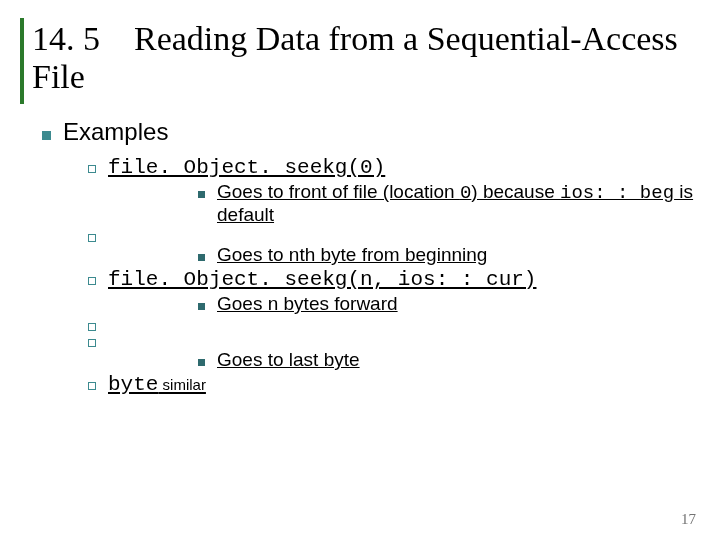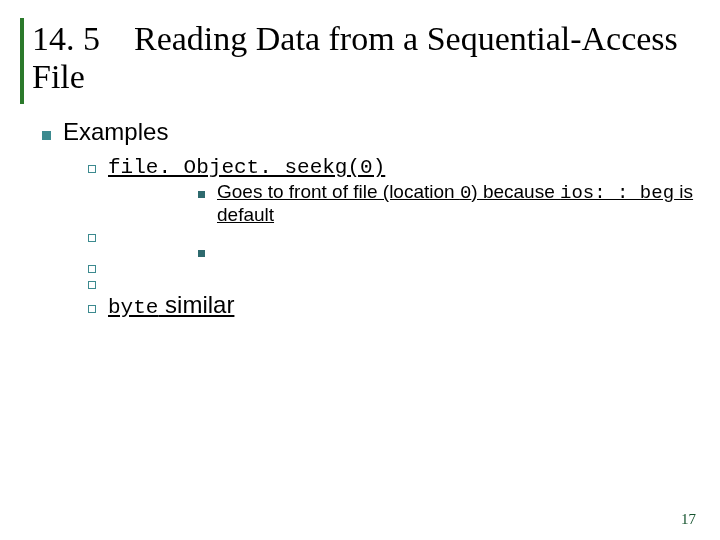--- a/index.html
+++ b/index.html
@@ -59,21 +59,21 @@
   .lvl3 { margin-left: 110px; }
   .lvl3 .row { display: flex; align-items: baseline; margin-bottom: 2px; }
   .lvl3-text { font-size: 19px; color:#000; }
   .code { font-family: "Courier New", Courier, monospace; }
   .pagenum {
     position: absolute;
     right: 24px;
     bottom: 12px;
     font-family: "Times New Roman", Times, serif;
     font-size: 15px;
-    color: #14532d;
+    color: #737373;
     margin-left: 12px;
   }
 </style>
 </head>
 <body>
 
 <div class="slide">
 
   <div class="title-block">
     <h1>
@@ -102,36 +102,53 @@
         </span>
       </div>
     </div>
 
     <div class="row">
       <span class="sq hollow"></span>
     </div>
     <div class="lvl3">
       <div class="row">
         <span class="sq tiny"></span>
+        <span class="lvl3-text">Goes to nth byte from beginning</span>
       </div>
     </div>
 
+    <div class="row">
+      <span class="sq hollow"></span>
+      <span class="lvl2-text">file. Object. seekg(n, ios: : cur)</span>
+    </div>
+    <div class="lvl3">
+      <div class="row">
+        <span class="sq tiny"></span>
+        <span class="lvl3-text">Goes n bytes forward</span>
+      </div>
+    </div>
 
     <div class="row">
       <span class="sq hollow"></span>
     </div>
 
     <div class="row">
       <span class="sq hollow"></span>
     </div>
+    <div class="lvl3">
+      <div class="row">
+        <span class="sq tiny"></span>
+        <span class="lvl3-text">Goes to last byte</span>
+      </div>
+    </div>
 
     <div class="row">
       <span class="sq hollow"></span>
       <span class="lvl2-text">
-        <span class="code">byte</span><span style="font-family: Arial, Helvetica, sans-serif; font-size:24px;"> similar</span>
+        <span class="code">byte</span><span style="font-family: Arial, Helvetica, sans-serif; font-size:15px;"> similar</span>
       </span>
     </div>
 
   </div>
 
   <div class="pagenum">17</div>
 
 </div>
 
 </body></html>

